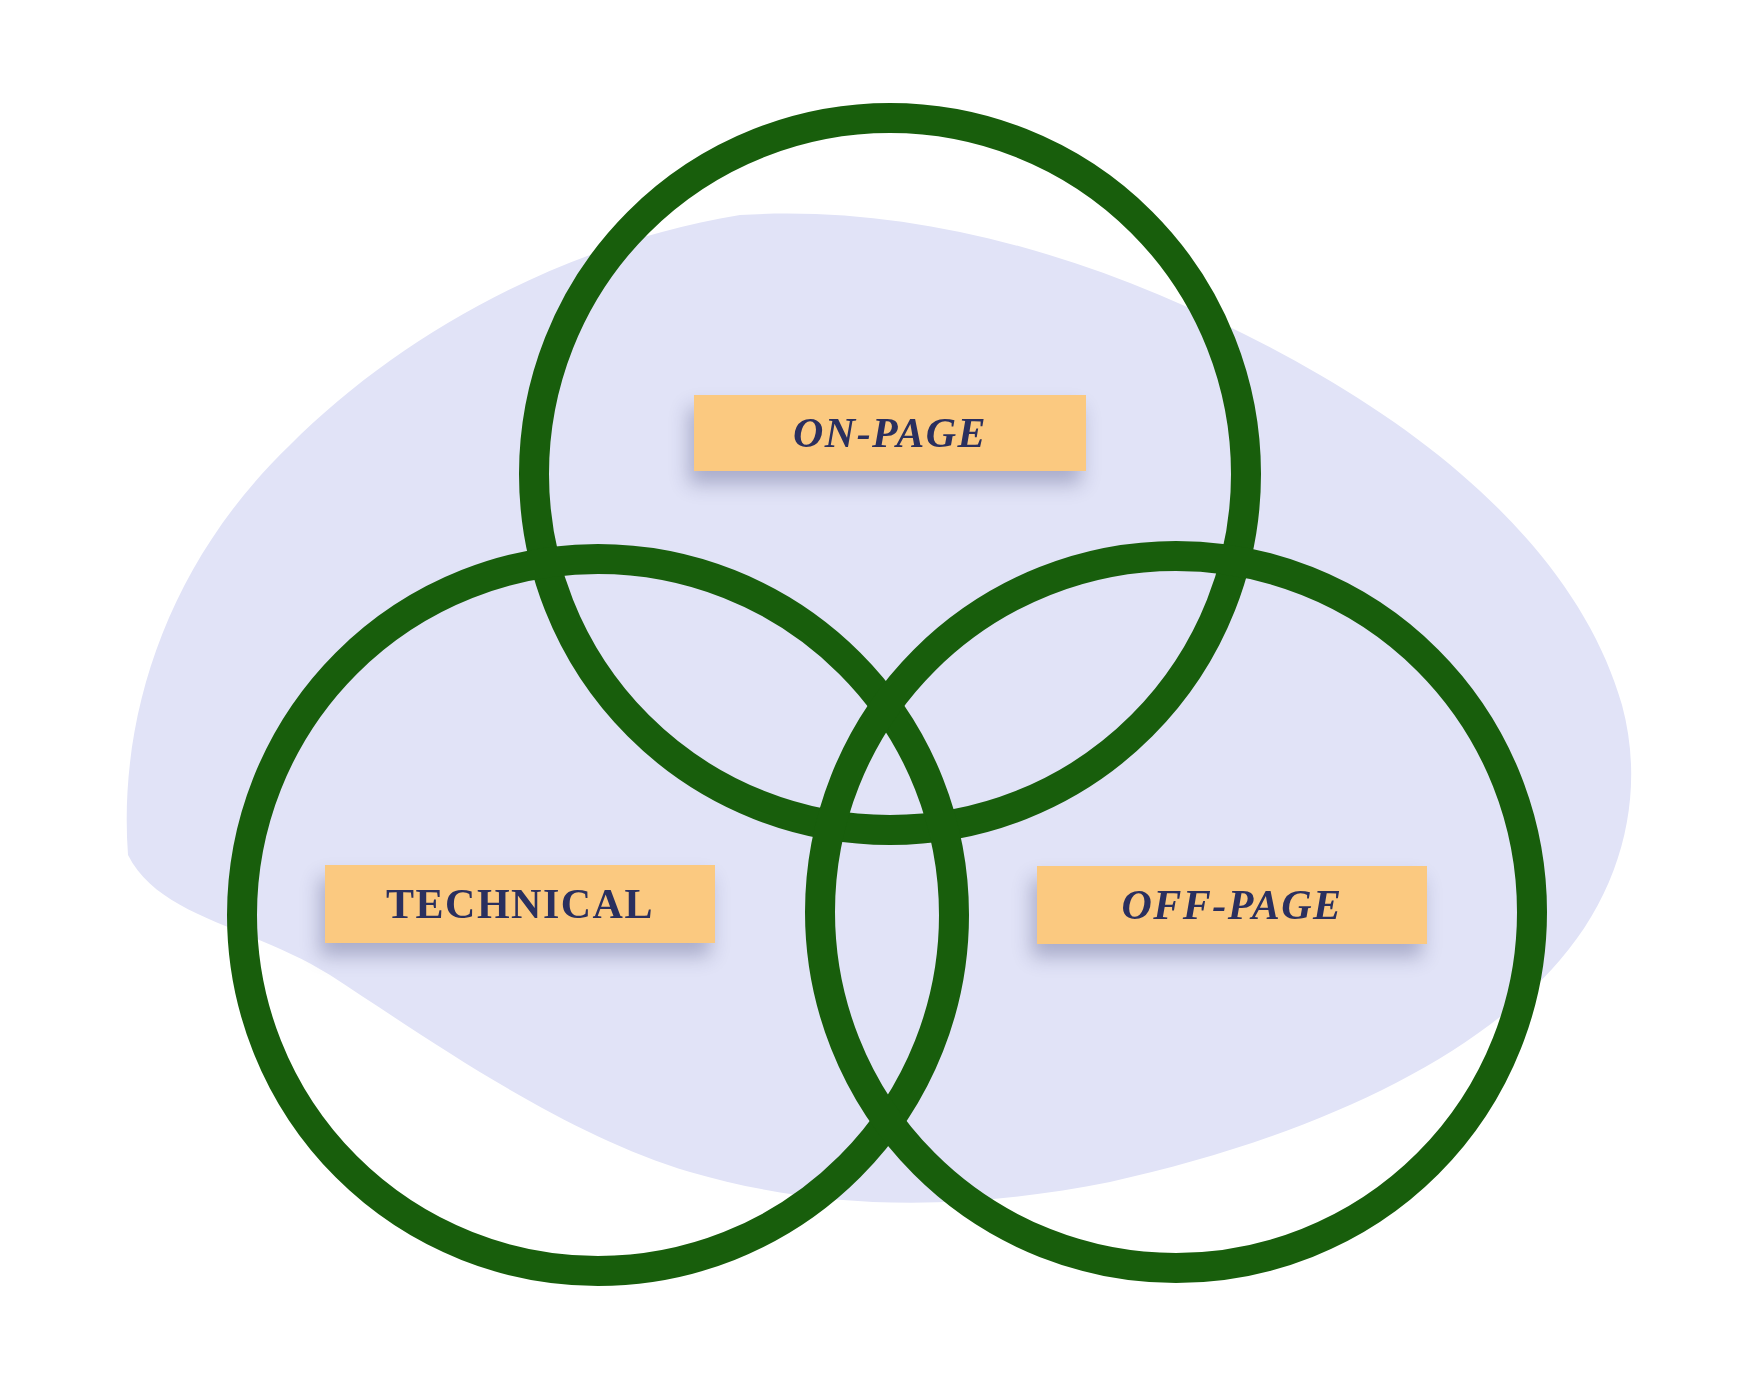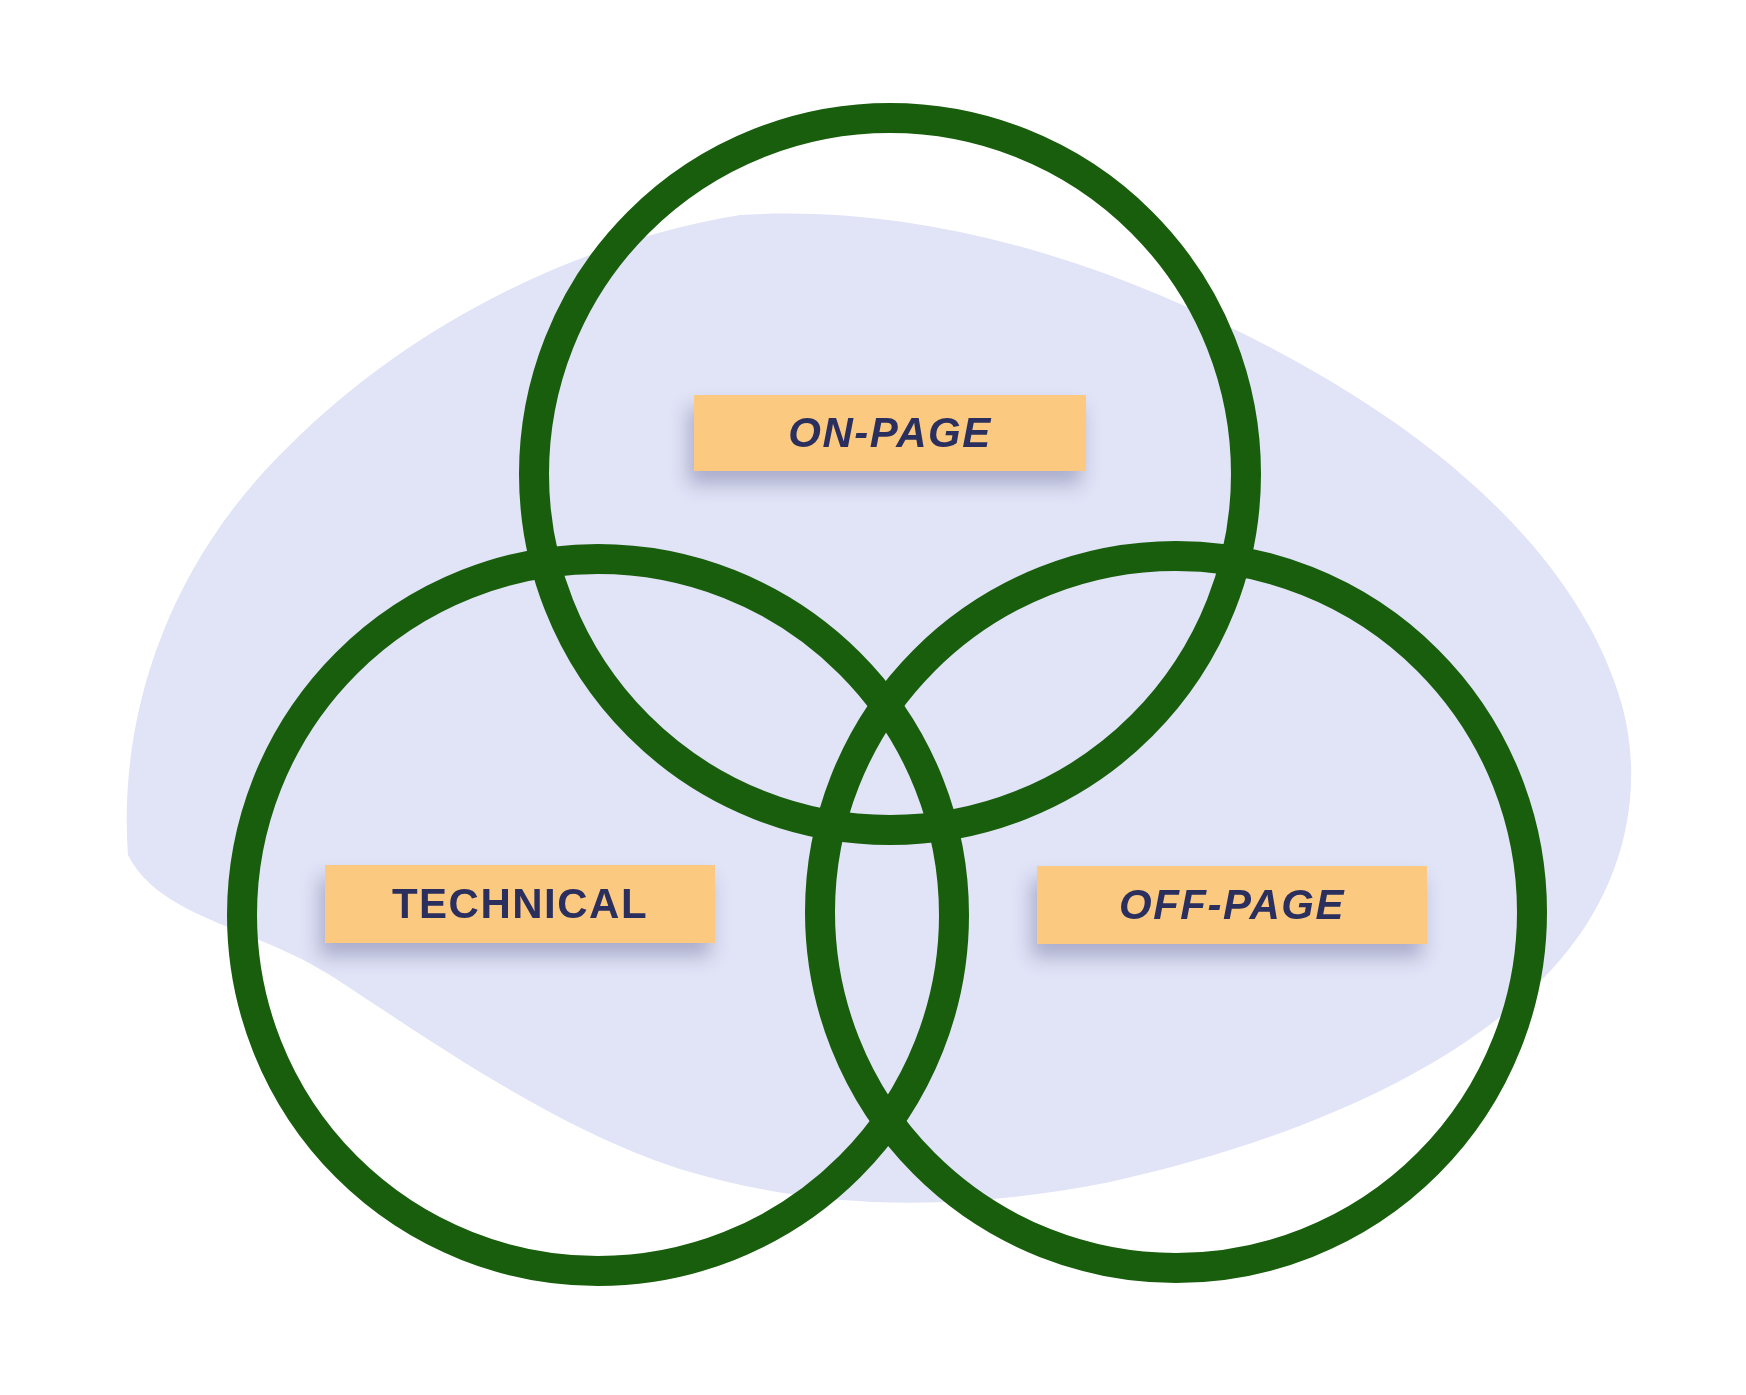--- a/index.html
+++ b/index.html
@@ -13,20 +13,21 @@
   html, body {
     background: var(--page-background);
     font-family: "Liberation Sans", sans-serif;
   }
   .canvas {
     position: relative;
     width: 1746px;
     height: 1395px;
     background: var(--page-background);
     overflow: hidden;
+    font-family: Liberation Serif, serif;
   }
   .diagram-svg {
     position: absolute;
     inset: 0;
     width: 100%;
     height: 100%;
     display: block;
   }
   .blob { fill: var(--background-blob); }
   .ring {

